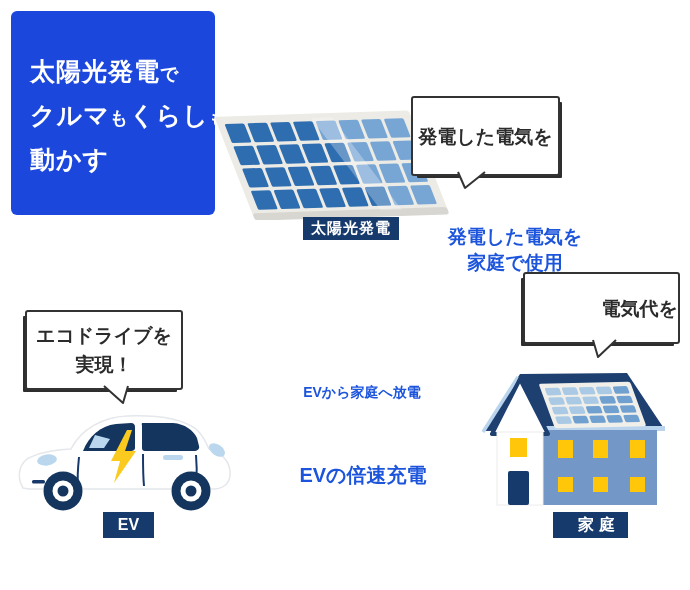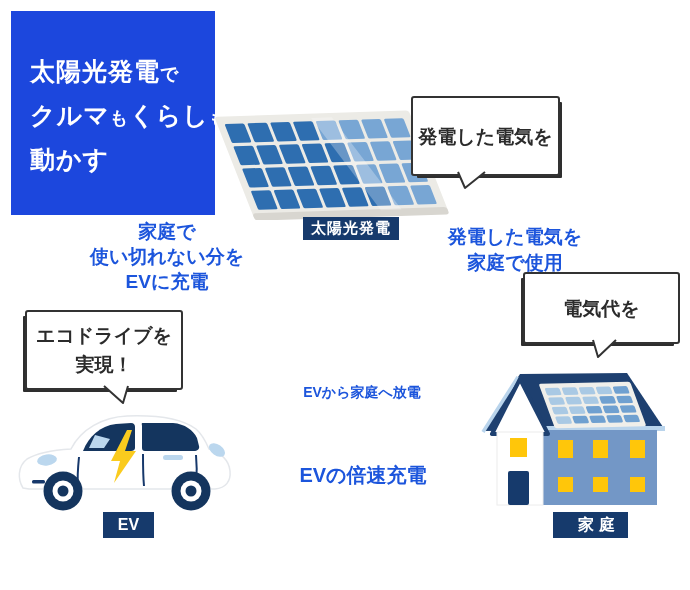--- a/index.html
+++ b/index.html
@@ -3,41 +3,41 @@
 <meta charset="utf-8">
 <style>
   html,body{margin:0;padding:0;background:#fff;}
   .canvas{
     position:relative;width:690px;height:590px;background:#ffffff;overflow:hidden;
     font-family:"Liberation Sans","DejaVu Sans",sans-serif;
   }
   
   .title-card{
     position:absolute;left:11px;top:11px;width:204px;height:204px;
-    background:#1c47dd;border-radius:0;color:#ffffff;
+    background:#1c47dd;border-radius:6px;color:#ffffff;
     padding:40px 0 0 19px;box-sizing:border-box;
   }
   .title-line{font-size:25px;font-weight:600;line-height:41px;white-space:nowrap;letter-spacing:1px;}
   .title-line .particle{font-size:18px;font-weight:600;}
   
   .plate{
     position:absolute;background:#163a6c;color:#ffffff;font-weight:700;
     display:flex;align-items:center;justify-content:center;box-sizing:border-box;
   }
   .plate-panel{left:303px;top:217px;width:96px;height:23px;font-size:15px;letter-spacing:1px;}
   .plate-ev{left:103px;top:512px;width:51px;height:26px;font-size:16px;}
   .plate-home{left:553px;top:512px;width:75px;height:26px;font-size:16px;letter-spacing:5px;padding-left:17px;}
   
   .bubble{
     position:absolute;background:#ffffff;border:2px solid #333333;border-radius:3px;
     color:#2b2b2b;font-weight:700;font-size:19px;line-height:29px;text-align:center;
     box-sizing:border-box;display:flex;flex-direction:column;justify-content:center;
   }
   .bubble-top{left:411px;top:96px;width:149px;height:80px;box-shadow:4px 4px 0 -2px #2e2e2e;}
-  .bubble-right{left:523px;top:272px;width:157px;height:72px;box-shadow:-4px 4px 0 -2px #2e2e2e;}
+  .bubble-right{left:523px;top:272px;width:157px;height:72px;box-shadow:-4px 4px 0 -2px #2e2e2e;text-align:right;}
   .bubble-left{left:25px;top:310px;width:158px;height:80px;box-shadow:-4px 4px 0 -2px #2e2e2e;}
   .tail{position:absolute;top:calc(100% - 3px);}
   
   .flow{
     position:absolute;color:#1c55dc;font-weight:700;text-align:center;white-space:nowrap;
   }
   .flow-surplus{left:87px;top:219px;width:160px;font-size:19px;line-height:25px;}
   .flow-tohome{left:435px;top:224px;width:160px;font-size:19px;line-height:26px;}
   .flow-discharge{left:268px;top:384px;width:188px;font-size:14px;}
   .flow-fastcharge{left:283px;top:462px;width:160px;font-size:20px;}
@@ -117,25 +117,20 @@
 
   <div class="bubble bubble-left">
     <div>エコドライブを</div>
     <div>実現！</div>
     <svg class="tail" style="left:74px;" width="31" height="21">
       <rect x="3" y="0" width="24" height="3" fill="#ffffff"></rect>
       <path d="M3,1 L22,18 L27,1" fill="#ffffff" stroke="#333333" stroke-width="2" stroke-linejoin="round"></path>
     </svg>
   </div>
 
-  <div class="flow flow-surplus">
-    <div>家庭で</div>
-    <div>使い切れない分を</div>
-    <div>EVに充電</div>
-  </div>
   <div class="flow flow-tohome">
     <div>発電した電気を</div>
     <div>家庭で使用</div>
   </div>
   <div class="flow flow-discharge">EVから家庭へ放電</div>
   <div class="flow flow-fastcharge">EVの倍速充電</div>
 
   <svg class="illu" style="left:15px;top:410px;" width="225" height="105" viewBox="0 0 225 105">
     <path d="M8,78 C3,70 2,57 12,49 C22,43 40,40 56,39 C66,19 88,7 112,6
              C140,5 166,8 181,19 C188,25 191,32 194,39 C206,43 214,50 215,61

